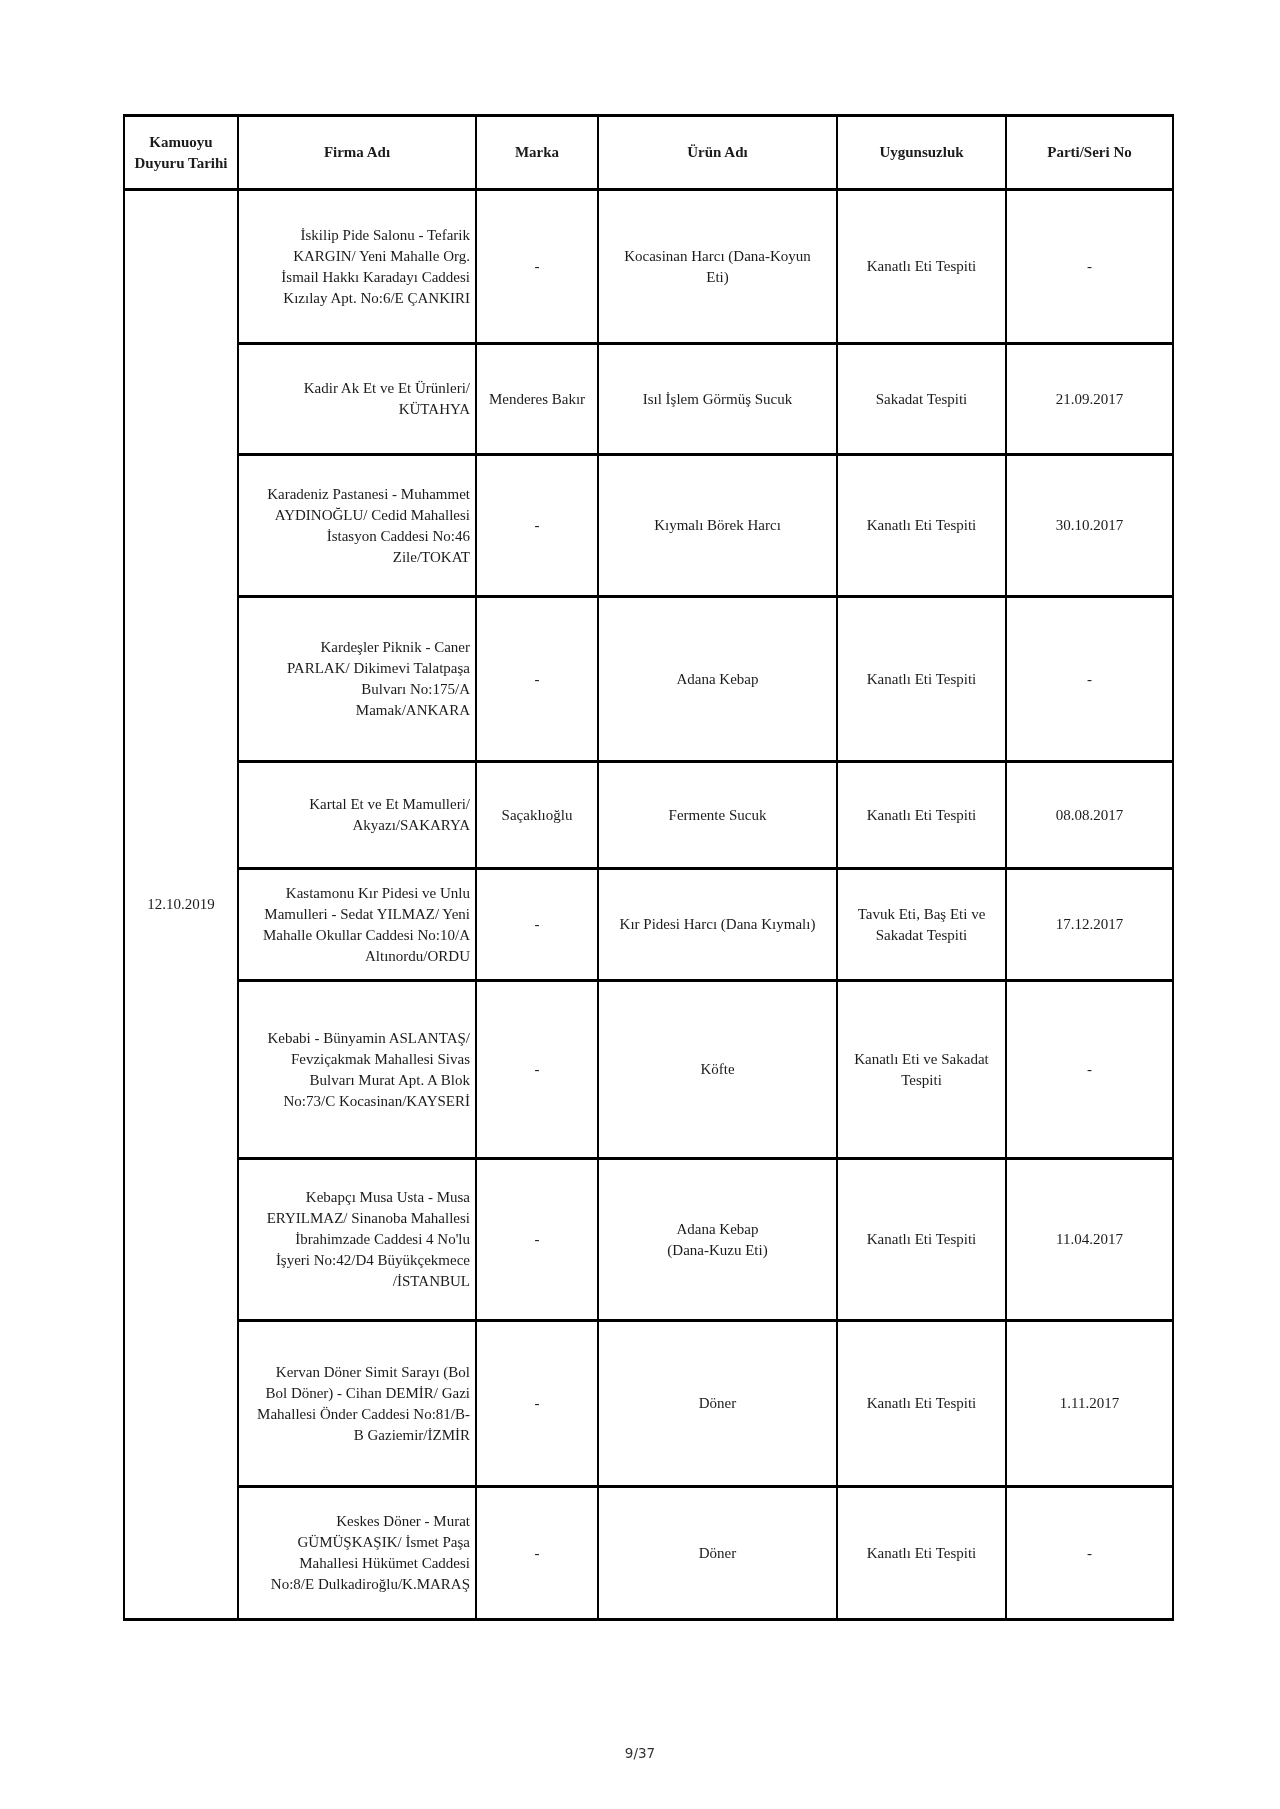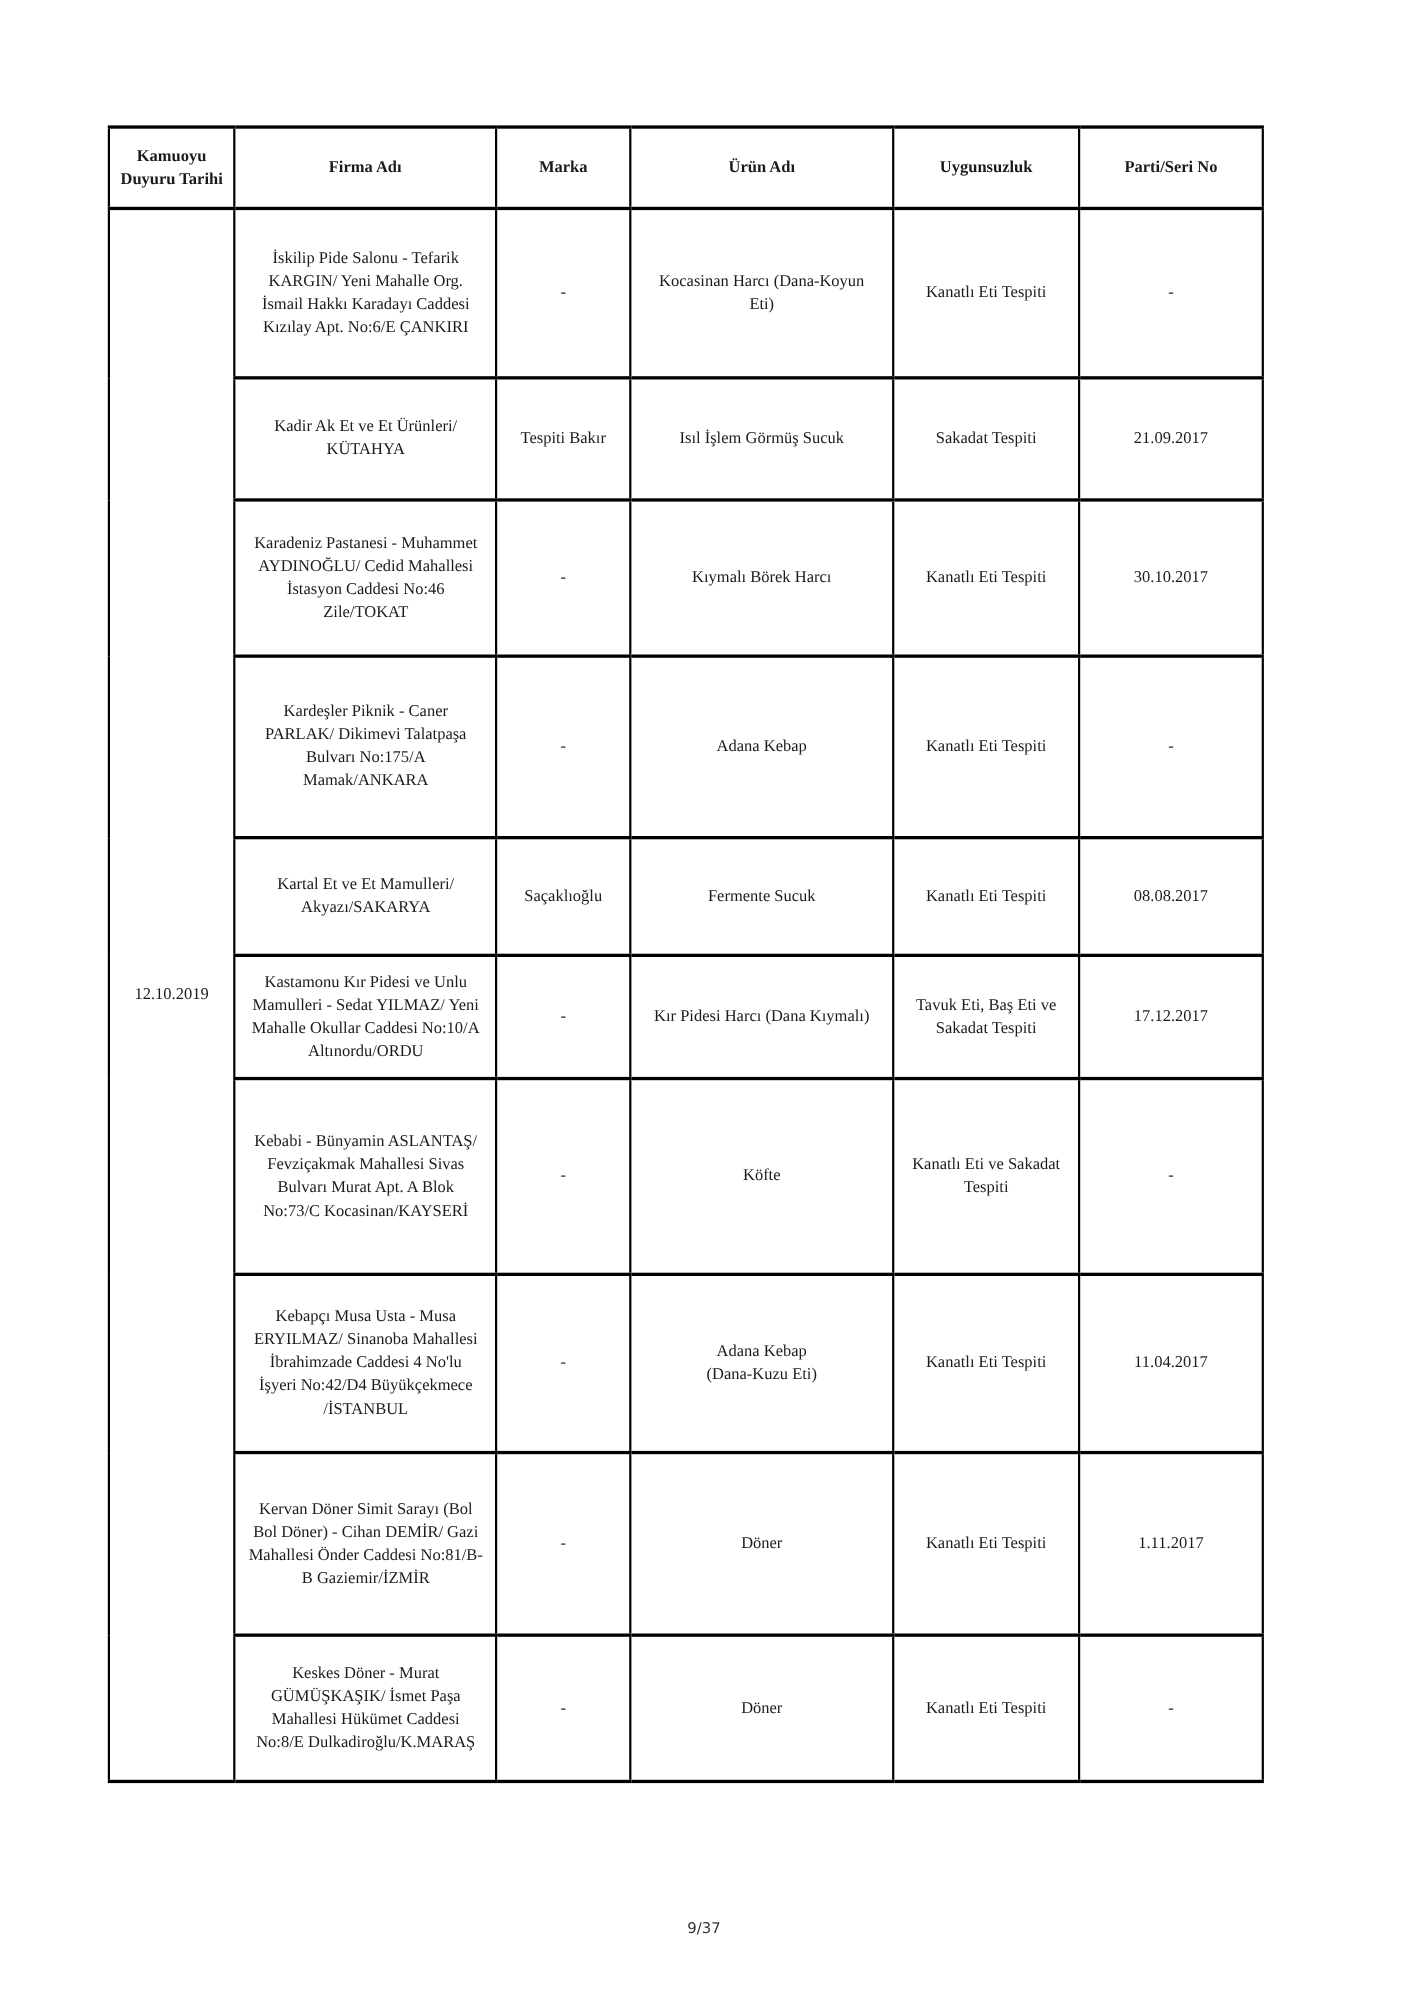--- a/index.html
+++ b/index.html
@@ -9,21 +9,21 @@
   }
   body {
     width: 1280px;
     height: 1809px;
     position: relative;
     font-family: "Liberation Serif", serif;
     color: #1b1b1b;
   }
   .doc-table {
     position: absolute;
-    left: 98px;
+    left: 123px;
     top: 114px;
     width: 1049px;
     border-collapse: collapse;
     table-layout: fixed;
   }
   .doc-table th, .doc-table td {
     border-left: 2px solid #000;
     border-right: 2px solid #000;
     border-top: 3px solid #000;
     border-bottom: 3px solid #000;
@@ -43,21 +43,21 @@
   .col-marka { width: 122px; }
   .col-urun  { width: 239px; }
   .col-uyg   { width: 169px; }
   .col-parti { width: 167px; }
 
   td.cell-date {
     text-align: center;
     padding: 2px;
   }
   td.cell-firma {
-    text-align: center;
+    text-align: right;
     padding: 4px 5px 4px 6px;
   }
   td.cell-center {
     text-align: center;
     padding: 2px;
   }
   .page-footer {
     position: absolute;
     left: 0;
     top: 1745px;
@@ -100,21 +100,21 @@
 Kızılay Apt. No:6/E ÇANKIRI</td>
       <td class="cell-center">-</td>
       <td class="cell-center">Kocasinan Harcı (Dana-Koyun
 Eti)</td>
       <td class="cell-center">Kanatlı Eti Tespiti</td>
       <td class="cell-center">-</td>
     </tr>
     <tr style="height:111px;">
       <td class="cell-firma">Kadir Ak Et ve Et Ürünleri/
 KÜTAHYA</td>
-      <td class="cell-center">Tespiti Bakır</td>
+      <td class="cell-center">Menderes Bakır</td>
       <td class="cell-center">Isıl İşlem Görmüş Sucuk</td>
       <td class="cell-center">Sakadat Tespiti</td>
       <td class="cell-center">21.09.2017</td>
     </tr>
     <tr style="height:142px;">
       <td class="cell-firma">Karadeniz Pastanesi - Muhammet
 AYDINOĞLU/ Cedid Mahallesi
 İstasyon Caddesi No:46
 Zile/TOKAT</td>
       <td class="cell-center">-</td>

